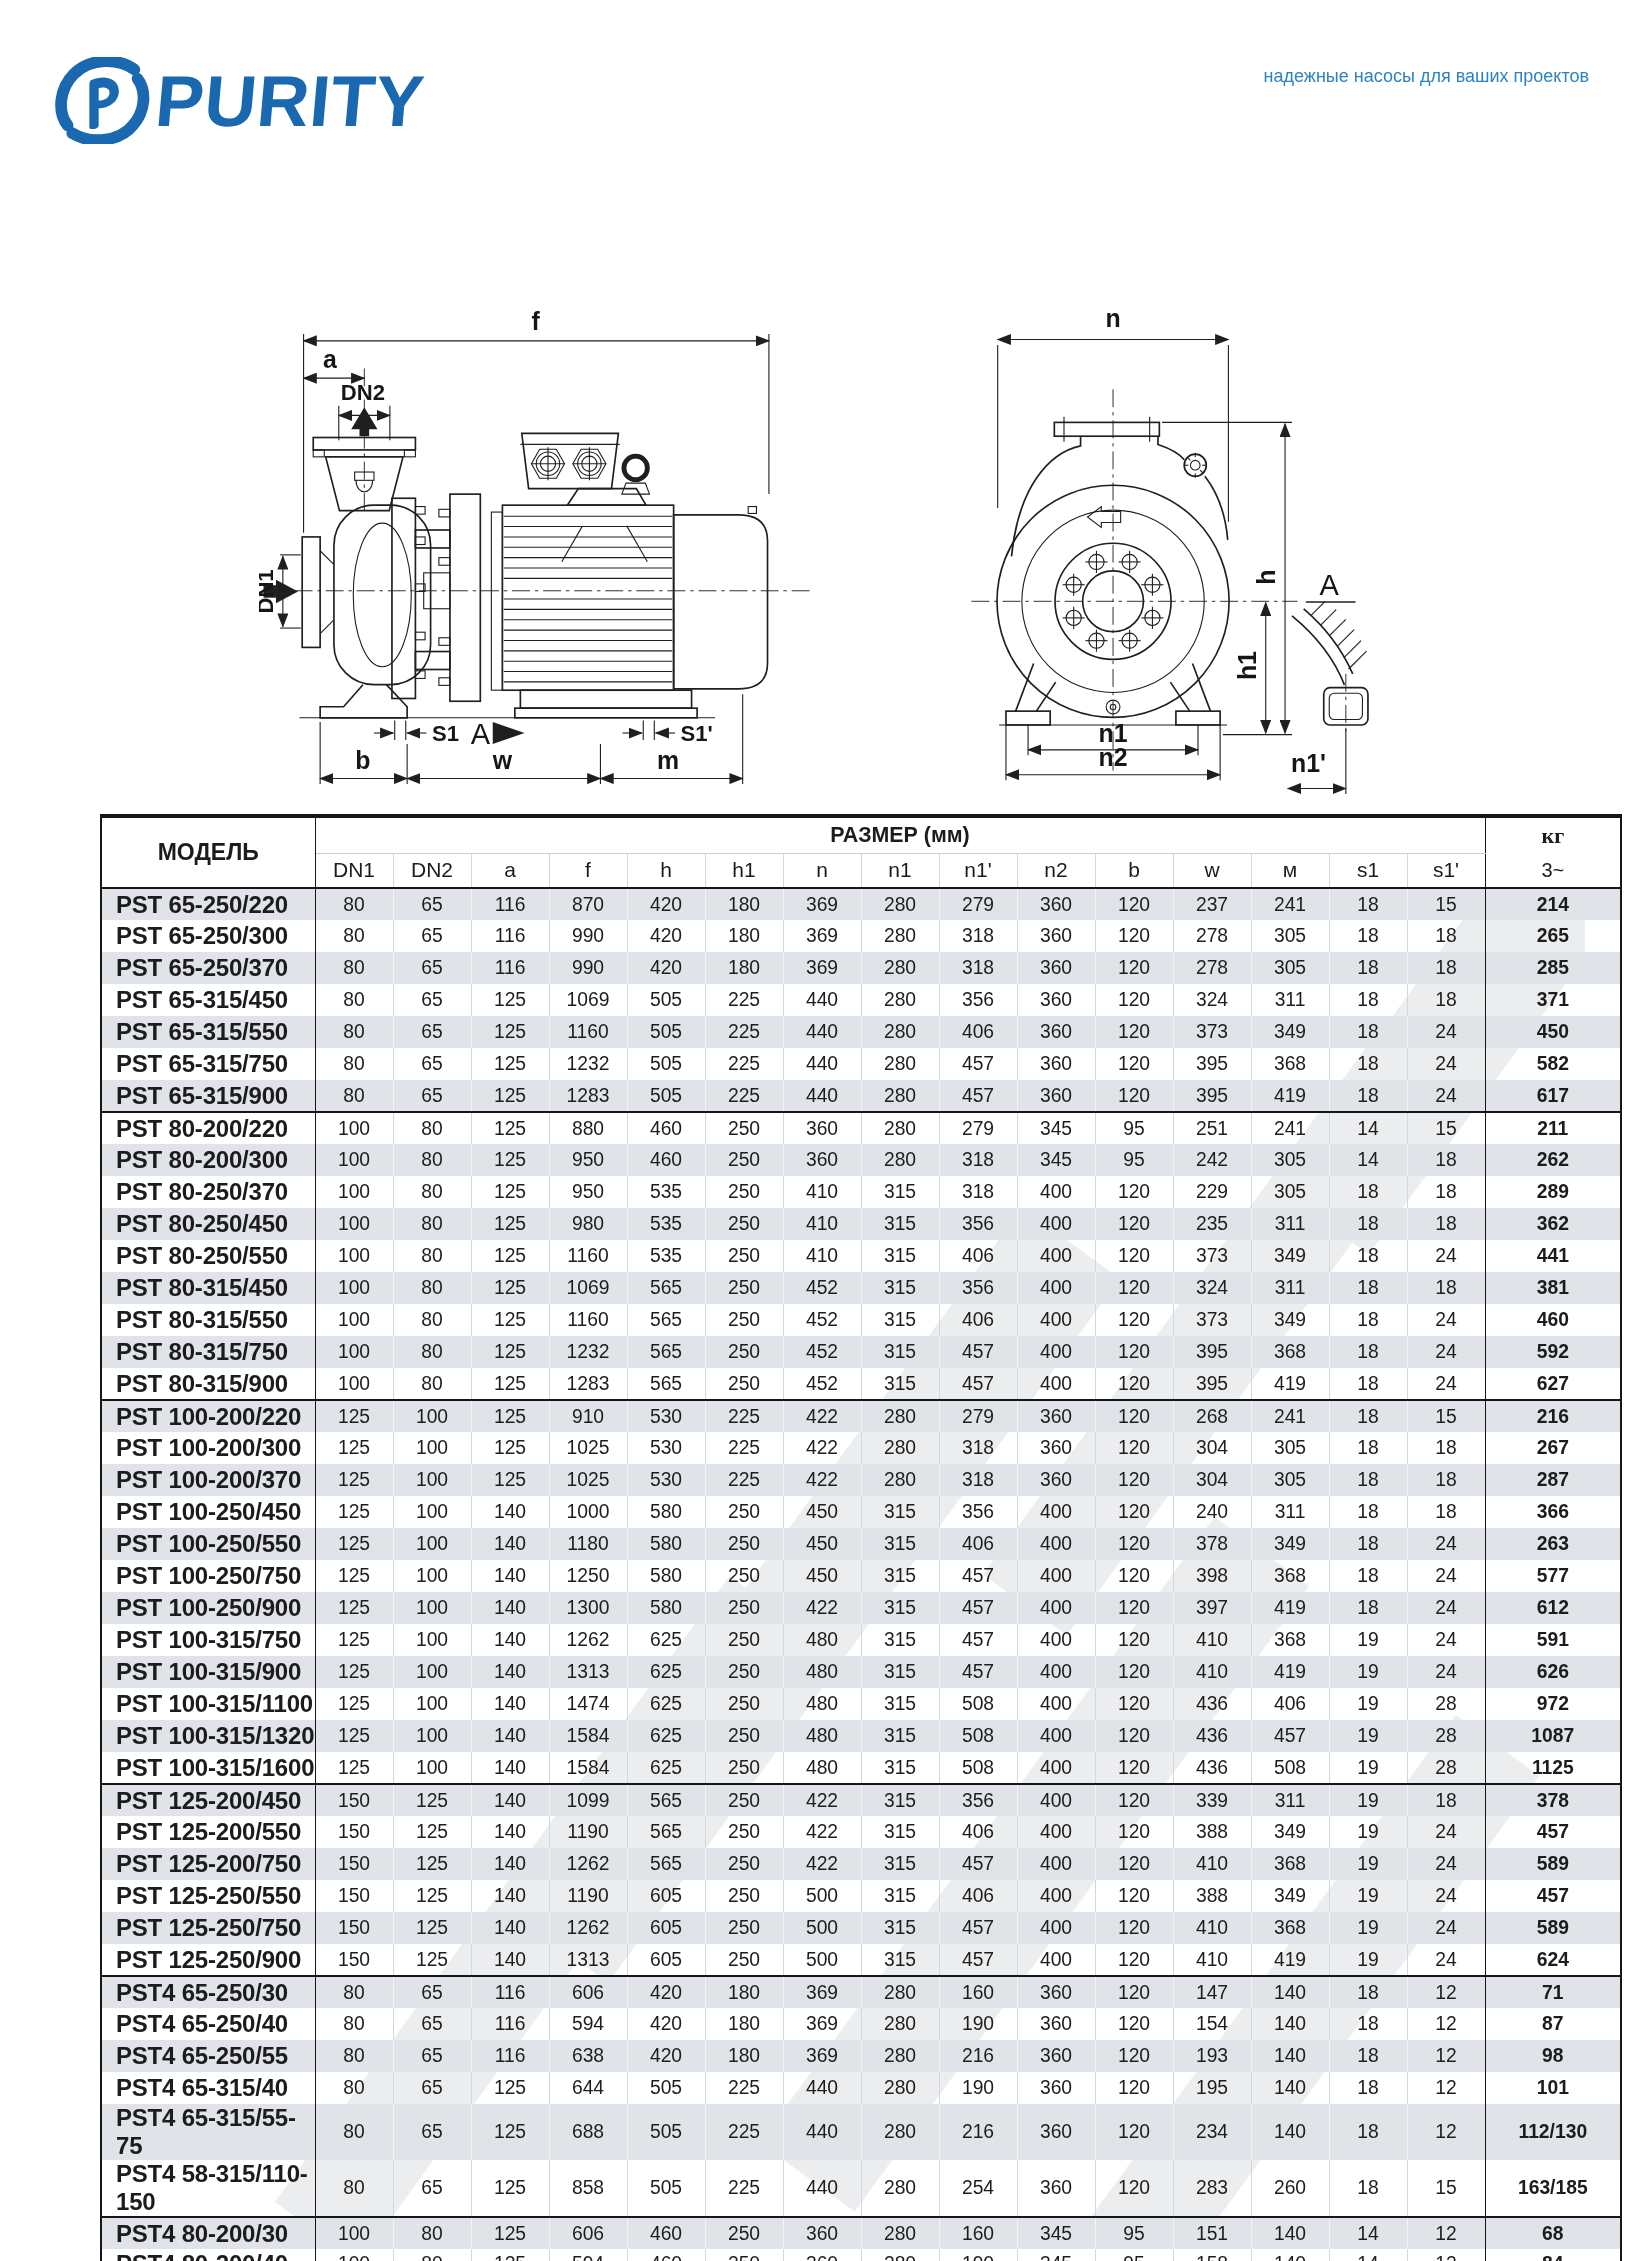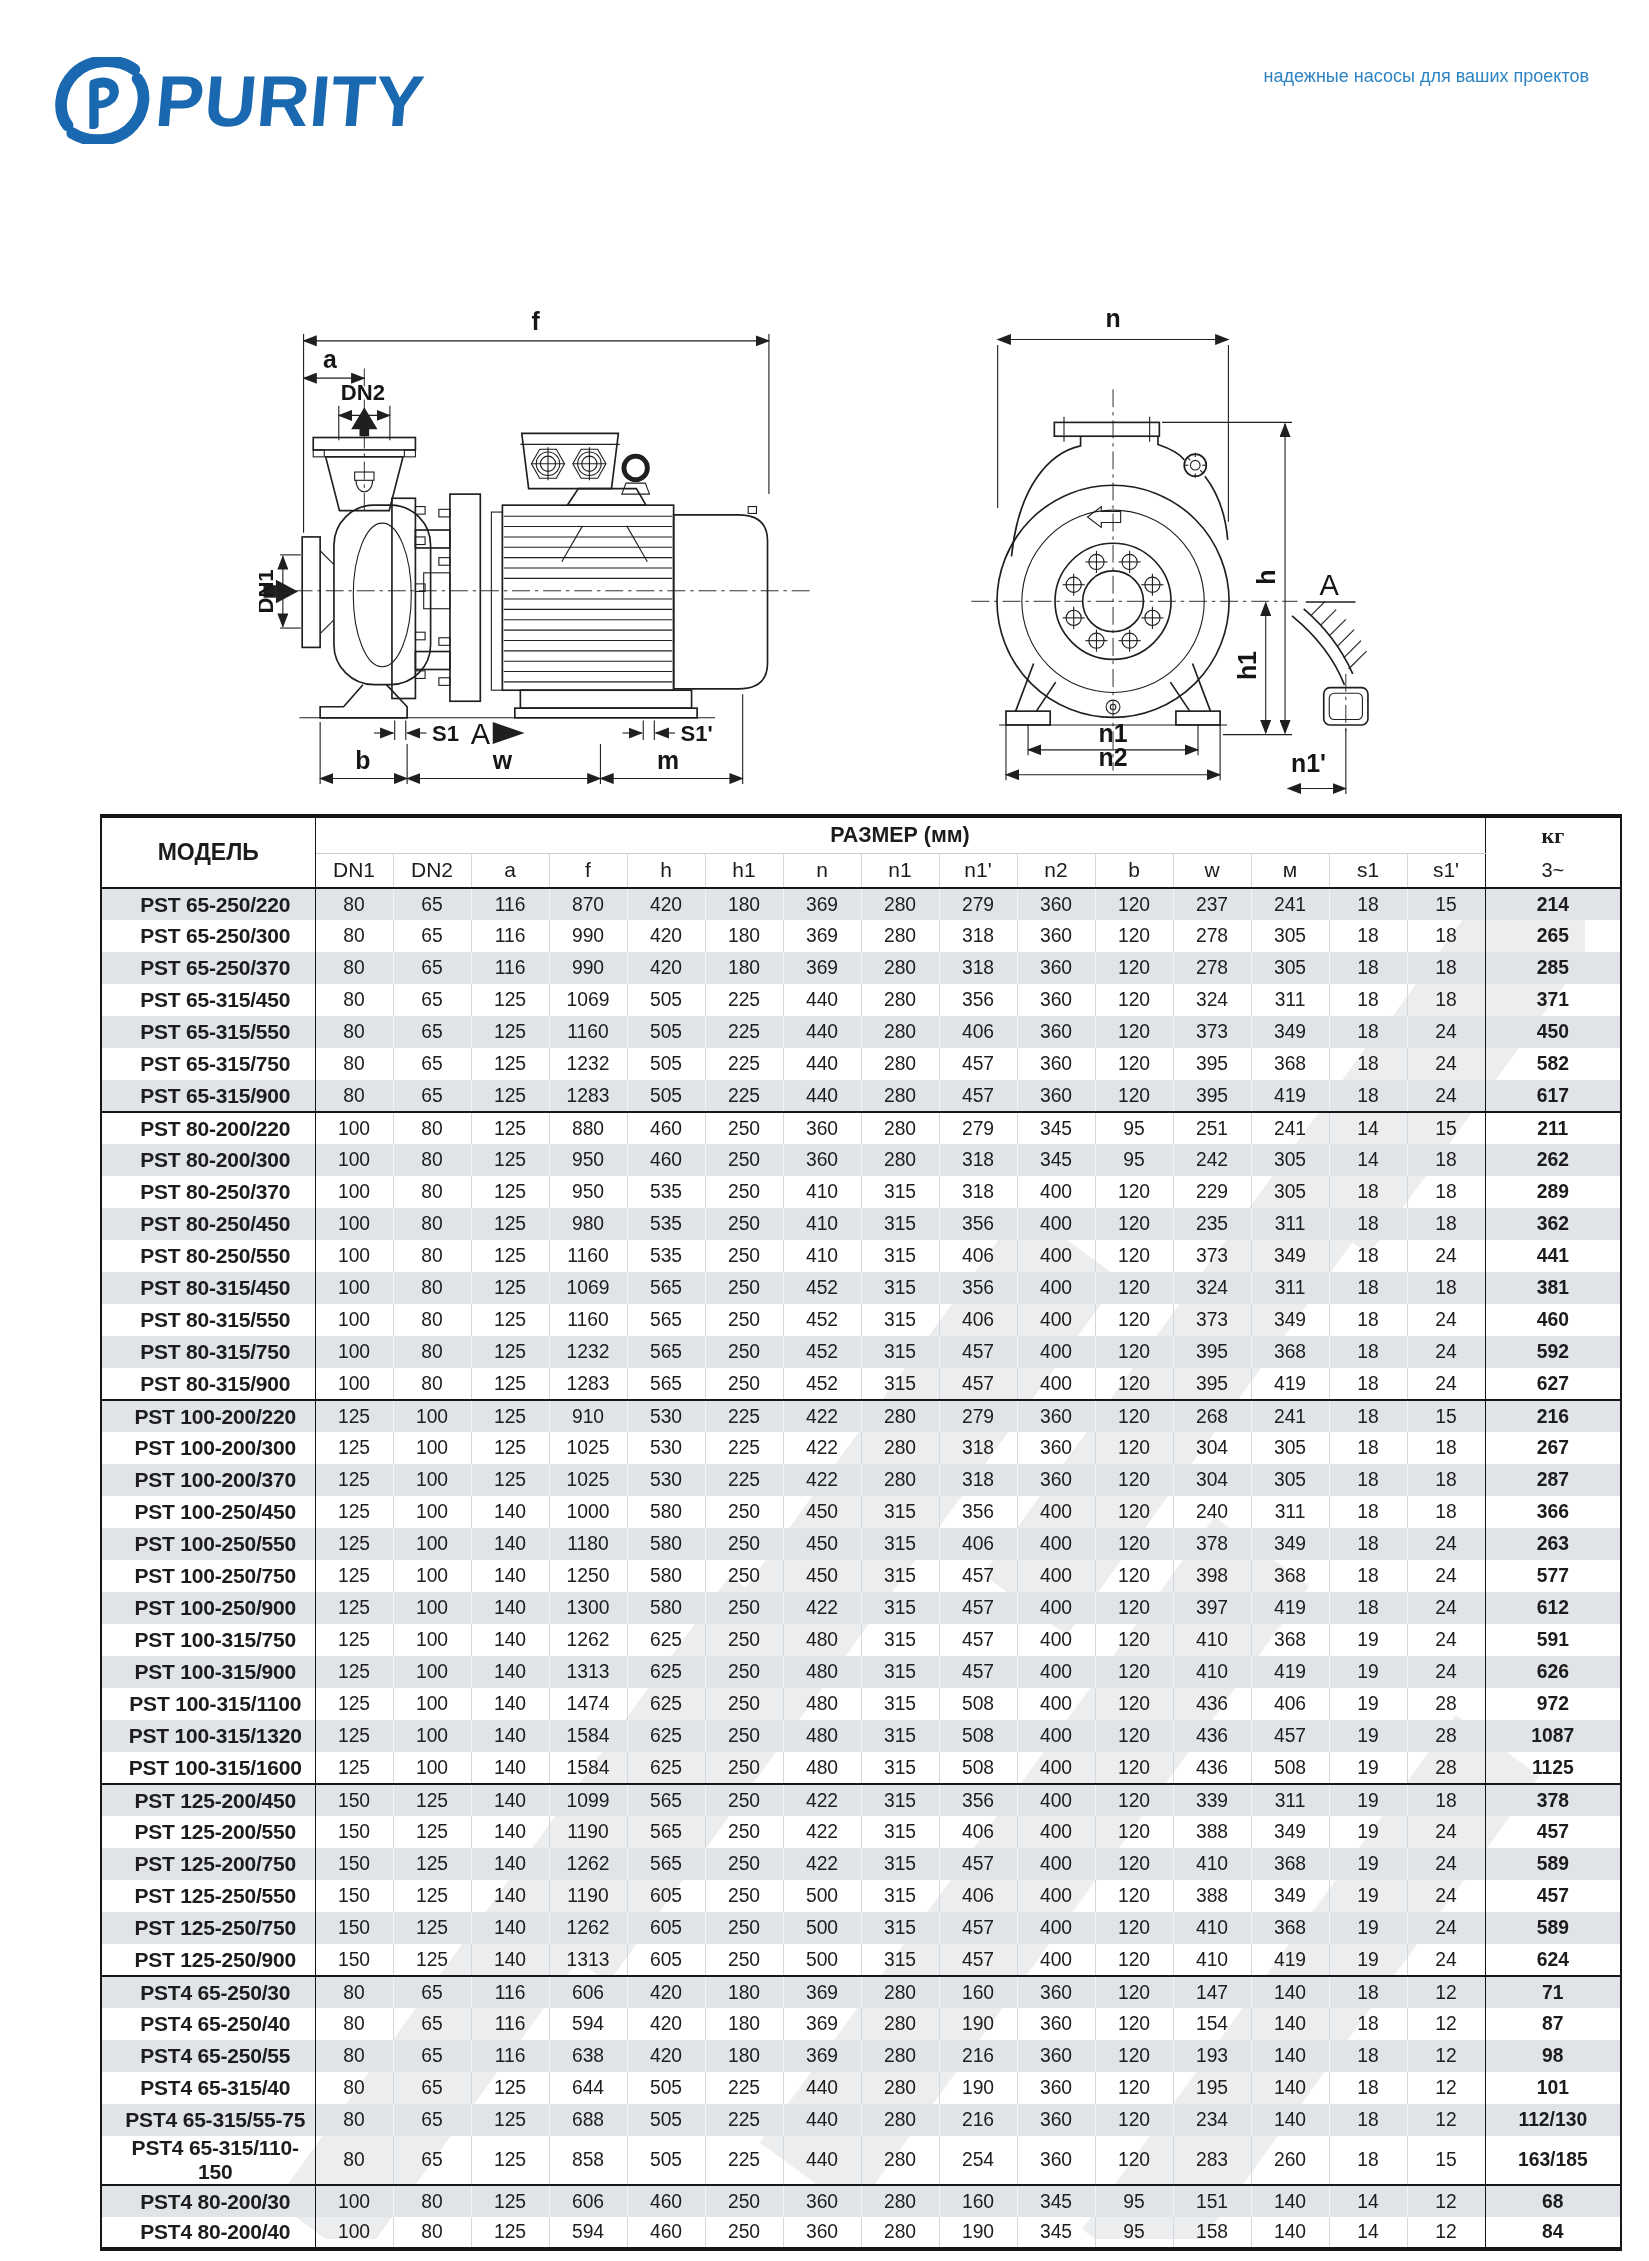--- a/index.html
+++ b/index.html
@@ -41,21 +41,21 @@
 
   thead th { background:#ffffff; font-weight:bold; vertical-align:middle; text-align:center; }
   th.h-model { font-size:23px; border-right:1.4px solid #161616; }
   th.h-group { font-size:21.4px; height:37px; border-bottom:0.7px solid #c9cdd2; }
   th.h-kg    { font-size:22px; height:37px; border-left:1.4px solid #161616;font-family:Liberation Serif, serif; }
   tr.subrow th { height:35px; font-size:21px; font-weight:normal; border-left:0.7px solid #d4d8dc; }
   tr.subrow th.kgsub { border-left:1.4px solid #161616; font-size:20px; }
   thead { border-bottom:2.1px solid #161616; }
 
   tbody td { height:32px; font-size:19.3px; text-align:center; vertical-align:middle; }
-  tbody td.model { text-align:center; padding-left:14px; font-weight:bold; font-size:21px; letter-spacing:-0.2px; border-right:1.4px solid #161616; }
+  tbody td.model { text-align:left; padding-left:14px; font-weight:bold; font-size:24px; letter-spacing:-0.2px; border-right:1.4px solid #161616; }
   tbody td.num { border-left:0.7px solid #d4d8dc; color:#1d1d1d; }
   tbody td.kgval { border-left:1.4px solid #161616; font-weight:bold; }
   tbody tr.alt td { background:#e0e3e7; }
   tbody tr.alt td.num { border-left-color:#f2f3f5; }
   tbody tr.section td { border-top:2.1px solid #161616; }
 </style>
 </head>
 <body>
 
 <div class="page">
@@ -1118,21 +1118,21 @@
             <td class="num">216</td>
             <td class="num">360</td>
             <td class="num">120</td>
             <td class="num">234</td>
             <td class="num">140</td>
             <td class="num">18</td>
             <td class="num">12</td>
             <td class="kgval">112/130</td>
           </tr>
           <tr class="">
-            <td class="model">PST4 65-315/110-150</td>
+            <td class="model">PST4 58-315/110-150</td>
             <td class="num">80</td>
             <td class="num">65</td>
             <td class="num">125</td>
             <td class="num">858</td>
             <td class="num">505</td>
             <td class="num">225</td>
             <td class="num">440</td>
             <td class="num">280</td>
             <td class="num">254</td>
             <td class="num">360</td>

